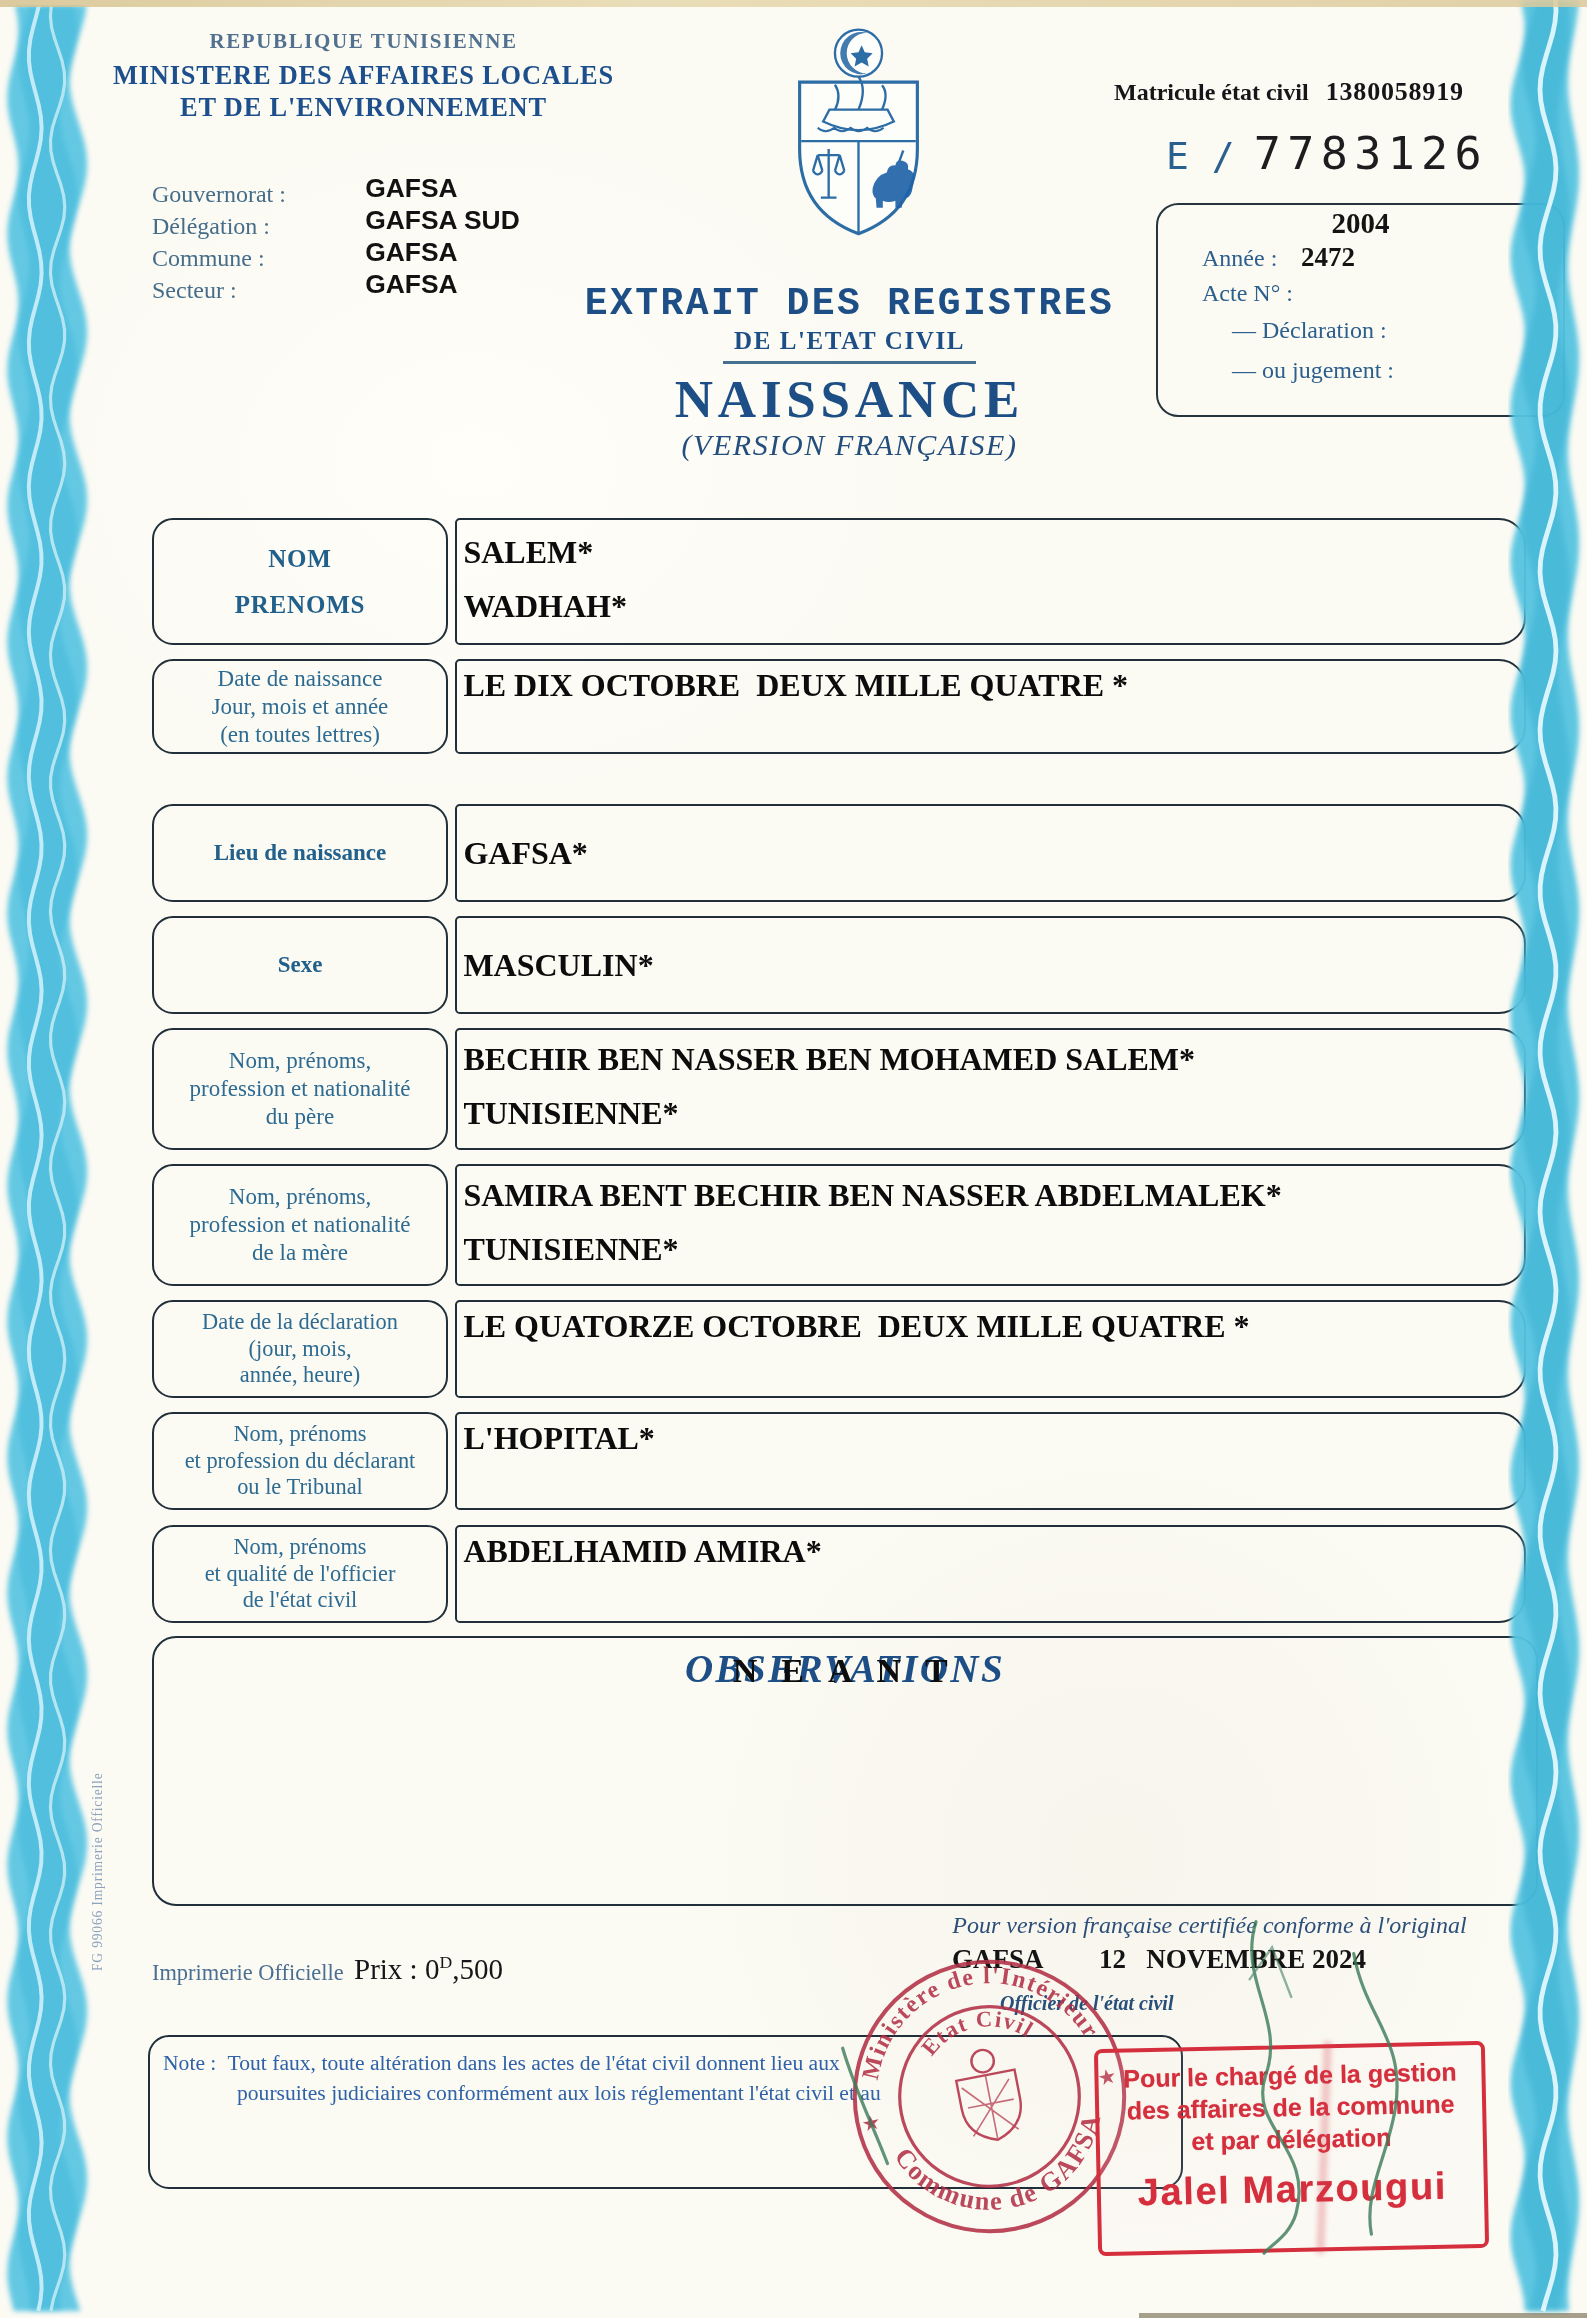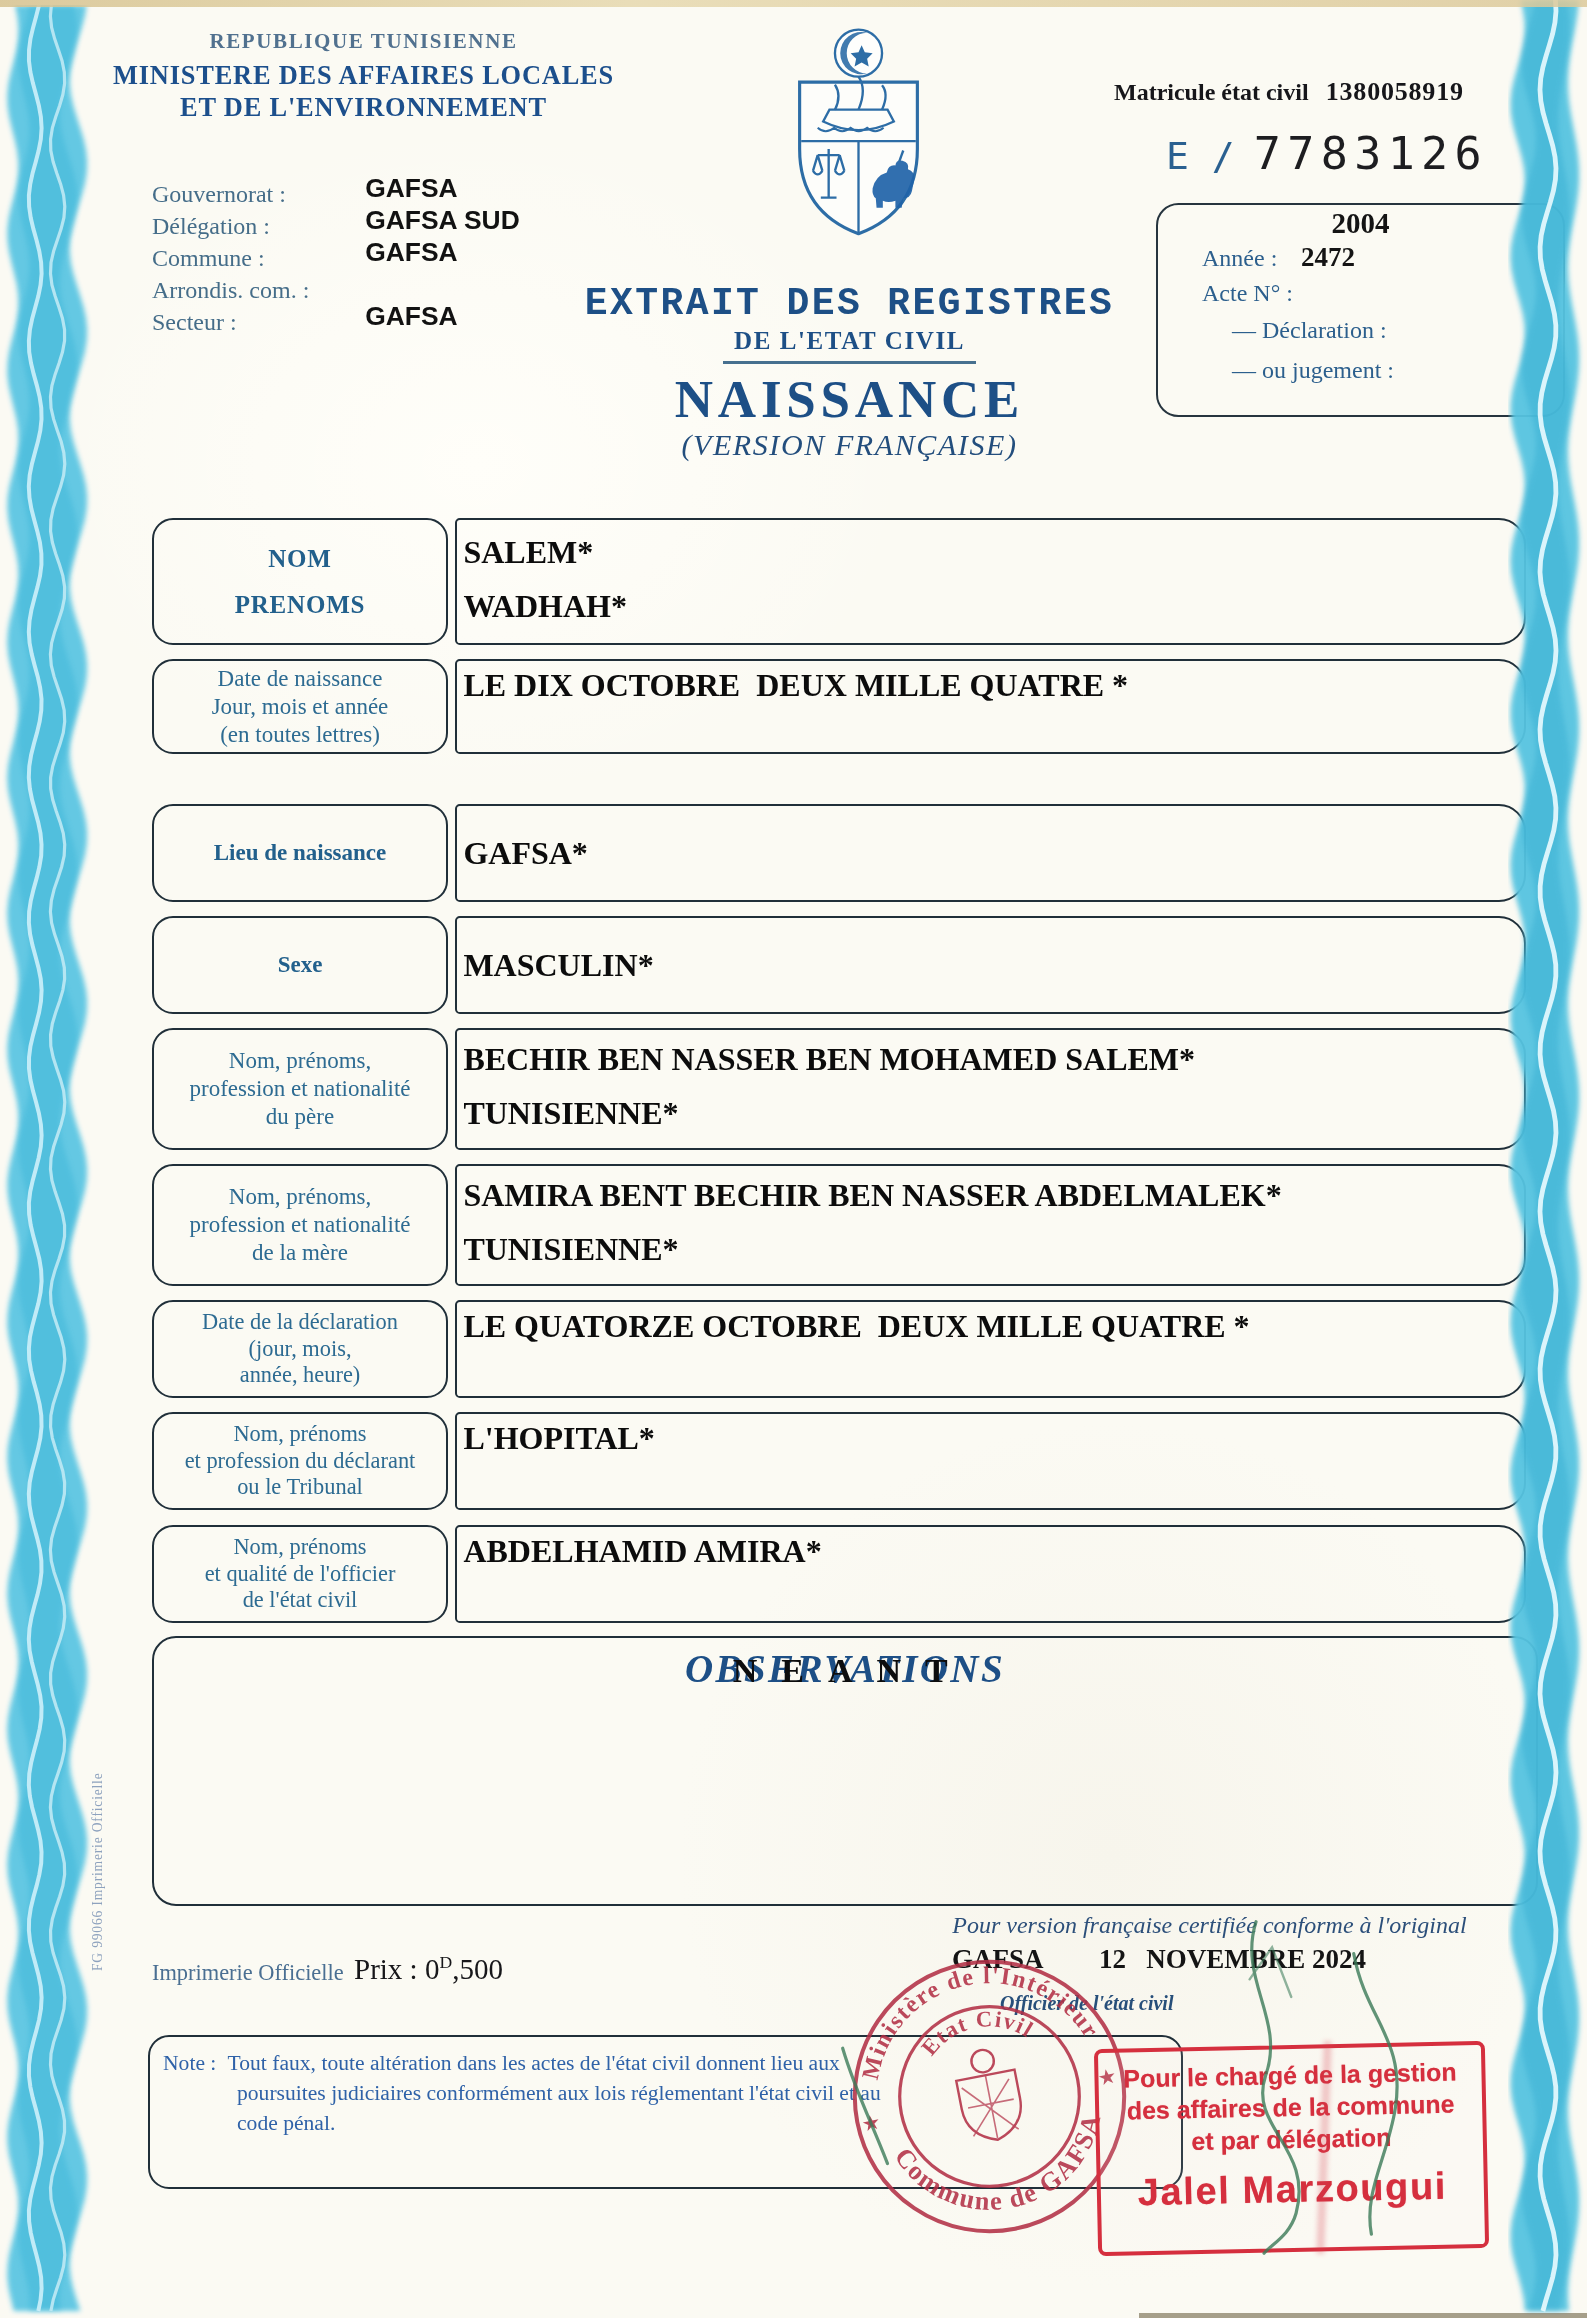--- a/index.html
+++ b/index.html
@@ -126,24 +126,20 @@
     </div>
     <div class="adm-row">
       <span class="adm-l">Délégation :</span>
       <span class="adm-v">GAFSA SUD</span>
     </div>
     <div class="adm-row">
       <span class="adm-l">Commune :</span>
       <span class="adm-v">GAFSA</span>
     </div>
     <div class="adm-row">
-      <span class="adm-l">Arrondis. com. :</span>
-      <span class="adm-v"></span>
-    </div>
-    <div class="adm-row">
       <span class="adm-l">Secteur :</span>
       <span class="adm-v">GAFSA</span>
     </div>
   </div>
 
   <div class="abs matricule">
     <span>Matricule état civil</span>
     <b>1380058919</b>
   </div>
   <div class="abs serial">
@@ -267,21 +263,20 @@
   <div class="abs imprimerie">Imprimerie Officielle</div>
   <div class="abs prix">
     <span>Prix : 0</span><sup>D</sup><span>,500</span>
   </div>
 
   <div class="abs note-box">
     <div class="note-line">
       <span class="note-lbl">Note :</span><span>Tout faux, toute altération dans les actes de l'état civil donnent lieu aux</span>
     </div>
     <div class="note-line note-ind">poursuites judiciaires conformément aux lois réglementant l'état civil et au</div>
-    <div class="note-line note-ind">code pénal.</div>
   </div>
 
   <div class="abs certified">Pour version française certifiée conforme à l'original</div>
   <div class="abs place">GAFSA</div>
   <div class="abs datetxt">12   NOVEMBRE 2024</div>
   <div class="abs officer">Officier de l'état civil</div>
 
   <svg class="abs round-stamp" viewBox="0 0 358 358">
     <g class="stamp-ink" stroke="#b23046" fill="none">
       <circle cx="179" cy="179" r="168" stroke-width="5"></circle>

